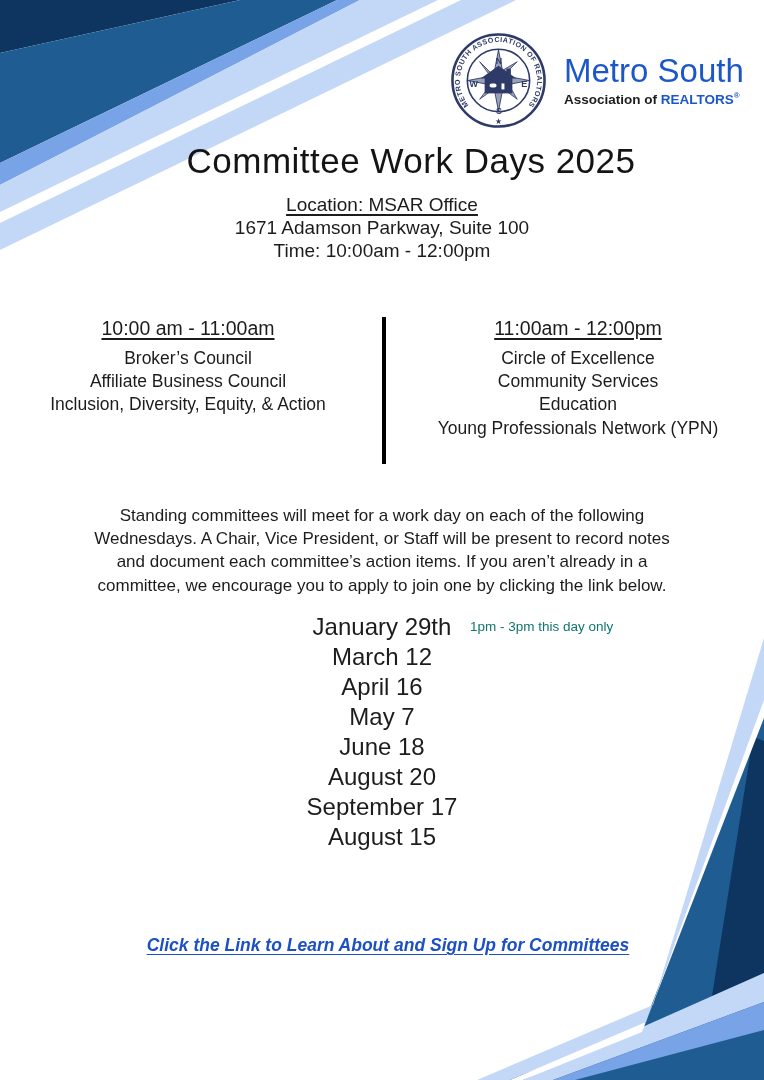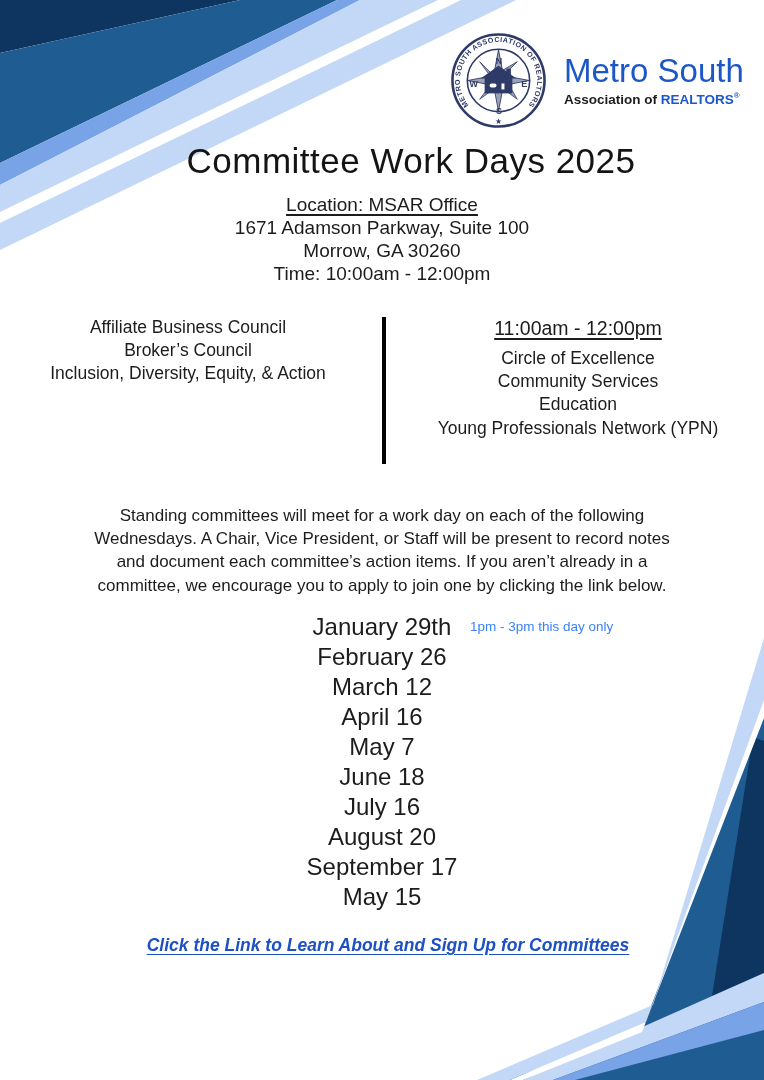--- a/index.html
+++ b/index.html
@@ -41,21 +41,21 @@
   .divider{position:absolute;left:382px;top:317px;width:4px;height:147px;background:#000;}
 
   
   .description{position:absolute;top:504px;left:82px;width:600px;margin:0;text-align:center;
     font-size:17px;line-height:23.2px;}
 
   
   .dates{position:absolute;top:612px;left:0;width:100%;text-align:center;}
   .date-line{position:relative;font-size:24px;line-height:30px;}
   .date-note{position:absolute;left:calc(50% + 88px);top:50%;transform:translateY(-50%);
-    font-size:13.5px;white-space:nowrap;color:#3b82f6;}
+    font-size:13.5px;white-space:nowrap;color:#0f766e;}
 
   
   .signup-link{position:absolute;top:935px;left:6px;width:100%;text-align:center;display:block;
     font-size:17.5px;font-weight:700;font-style:italic;color:var(--link-blue);
     text-decoration:underline;text-underline-offset:3px;cursor:pointer;}
 </style>
 </head>
 <body>
 
 <div class="page">
@@ -118,53 +118,51 @@
         <span>Association of </span><span class="blue">REALTORS</span><sup>®</sup>
       </div>
     </div>
   </header>
 
   <h1 class="title">Committee Work Days 2025</h1>
 
   <section class="location">
     <div class="underline">Location: MSAR Office</div>
     <div>1671 Adamson Parkway, Suite 100</div>
-    <div>Morrow, GA 30260</div>
     <div>Time: 10:00am - 12:00pm</div>
   </section>
 
   <section class="col left">
+    <div class="col-header">10:00 am - 11:00am</div>
+    <div class="col-item">Broker’s Council</div>
     <div class="col-item">Affiliate Business Council</div>
-    <div class="col-item">Broker’s Council</div>
     <div class="col-item">Inclusion, Diversity, Equity, &amp; Action</div>
   </section>
 
   <div class="divider"></div>
 
   <section class="col right">
     <div class="col-header">11:00am - 12:00pm</div>
     <div class="col-item">Circle of Excellence</div>
     <div class="col-item">Community Services</div>
     <div class="col-item">Education</div>
     <div class="col-item">Young Professionals Network (YPN)</div>
   </section>
 
   <p class="description">Standing committees will meet for a work day on each of the following Wednesdays. A Chair, Vice President, or Staff will be present to record notes and document each committee’s action items. If you aren’t already in a committee, we encourage you to apply to join one by clicking the link below.</p>
 
   <section class="dates">
     <div class="date-line">
       <span>January 29th</span>
       <span class="date-note">1pm - 3pm this day only</span>
     </div>
-    <div class="date-line">February 26</div>
     <div class="date-line">March 12</div>
     <div class="date-line">April 16</div>
     <div class="date-line">May 7</div>
     <div class="date-line">June 18</div>
-    <div class="date-line">July 16</div>
     <div class="date-line">August 20</div>
     <div class="date-line">September 17</div>
-    <div class="date-line">May 15</div>
+    <div class="date-line">August 15</div>
   </section>
 
   <a class="signup-link">Click the Link to Learn About and Sign Up for Committees</a>
 
 </div>
 
 </body></html>

